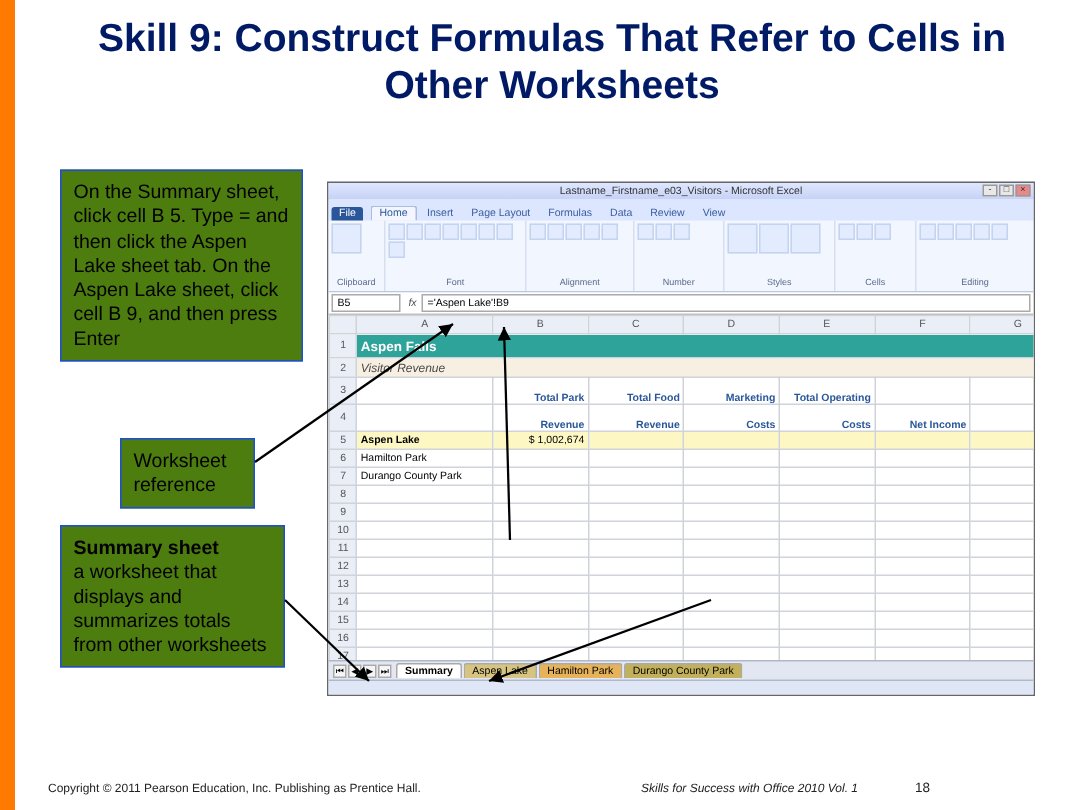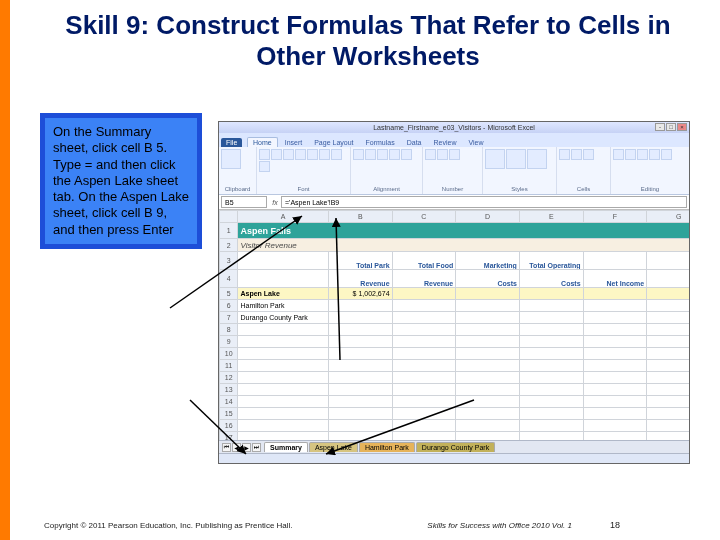--- a/index.html
+++ b/index.html
@@ -1,20 +1,20 @@
 <!DOCTYPE html>
 <html><head>
 <meta charset="utf-8">
 <style>
   * { box-sizing: border-box; margin: 0; padding: 0; }
   html, body { width: 720px; height: 540px; font-family: Arial, sans-serif; overflow: hidden; }
   .slide { position: relative; width: 632px; height: 540px; background: #fff; border-radius: 22px; }
   .orange-bar { position: absolute; left: 0; top: 0; width: 10px; height: 540px; background: #ff7a00; }
   .title { position: absolute; left: 48px; top: 10px; width: 640px; font-size: 26px; font-weight: bold; color: #001a66; text-align: center; line-height: 1.2; }
-  .callout { position: absolute; border: 5px solid #1d4ed8; background: #3b82f6; padding: 6px 8px; font-size: 13px; line-height: 1.25; }
+  .callout { position: absolute; border: 1px solid #1d4ed8; background: #4d7c0f; padding: 6px 8px; font-size: 13px; line-height: 1.25; }
   .callout.instr { left: 40px; top: 113px; width: 162px; }
   .callout.wsref { left: 80px; top: 292px; width: 90px; }
   .callout.summary { left: 40px; top: 350px; width: 150px; }
   .callout.cellref { left: 300px; top: 360px; width: 90px; }
   .callout.detail { left: 475px; top: 360px; width: 198px; }
   .callout b { font-weight: bold; }
 
   .excel-window { position: absolute; left: 218px; top: 121px; width: 472px; height: 343px; border: 1px solid #666; background: #f3f5ff; font-size: 8px; }
   .excel-titlebar { height: 11px; background: linear-gradient(#dfe7ff,#c6d2f5); display:flex; align-items:center; justify-content:center; font-size:7px; color:#333; position:relative; }
   .excel-titlebar .wbtns { position:absolute; right:2px; top:1px; display:flex; gap:1px; }
@@ -66,32 +66,37 @@
   .tabstrip .shtab.t0 { background:#fff; font-weight:bold; }
   .tabstrip .shtab.t1 { background:#d6c480; }
   .tabstrip .shtab.t2 { background:#e6b35a; }
   .tabstrip .shtab.t3 { background:#c2b15a; }
 
   .statusbar { height:10px; background:#dfe7f7; border-top:1px solid #b0b8c8; }
 
   
   .arrow { position:absolute; pointer-events:none; }
 
-  .footer-left { position:absolute; left:44px; bottom:10px; font-size:8px; color:#222; }
+  .footer-left { position:absolute; left:32px; bottom:10px; font-size:8px; color:#222; }
   .footer-right { position:absolute; right:60px; bottom:10px; font-size:8px; color:#222; font-style:italic;margin-left:48px; }
   .pagenum { position:absolute; right:12px; bottom:10px; font-size:9px; color:#222; }
 </style>
 </head>
 <body>
 
 <div class="slide">
   <div class="orange-bar"></div>
   <h1 class="title">Skill 9: Construct Formulas That Refer to Cells in Other Worksheets</h1>
 
   <div class="callout instr">On the Summary sheet, click cell B 5. Type = and then click the Aspen Lake sheet tab. On the Aspen Lake sheet, click cell B 9, and then press Enter</div>
+  <div class="callout wsref">Worksheet reference</div>
+  <div class="callout summary">
+    <b>Summary sheet</b><br>
+    <span>a worksheet that displays and summarizes totals from other worksheets</span>
+  </div>
   <div class="callout cellref">Cell reference</div>
   <div class="callout detail">
     <b>Detail sheet</b><br>
     <span>a worksheet with cells referred to by summary sheet formulas</span>
   </div>
 
   <div class="excel-window">
     <div class="excel-titlebar">
       <span>Lastname_Firstname_e03_Visitors - Microsoft Excel</span>
       <div class="wbtns">

